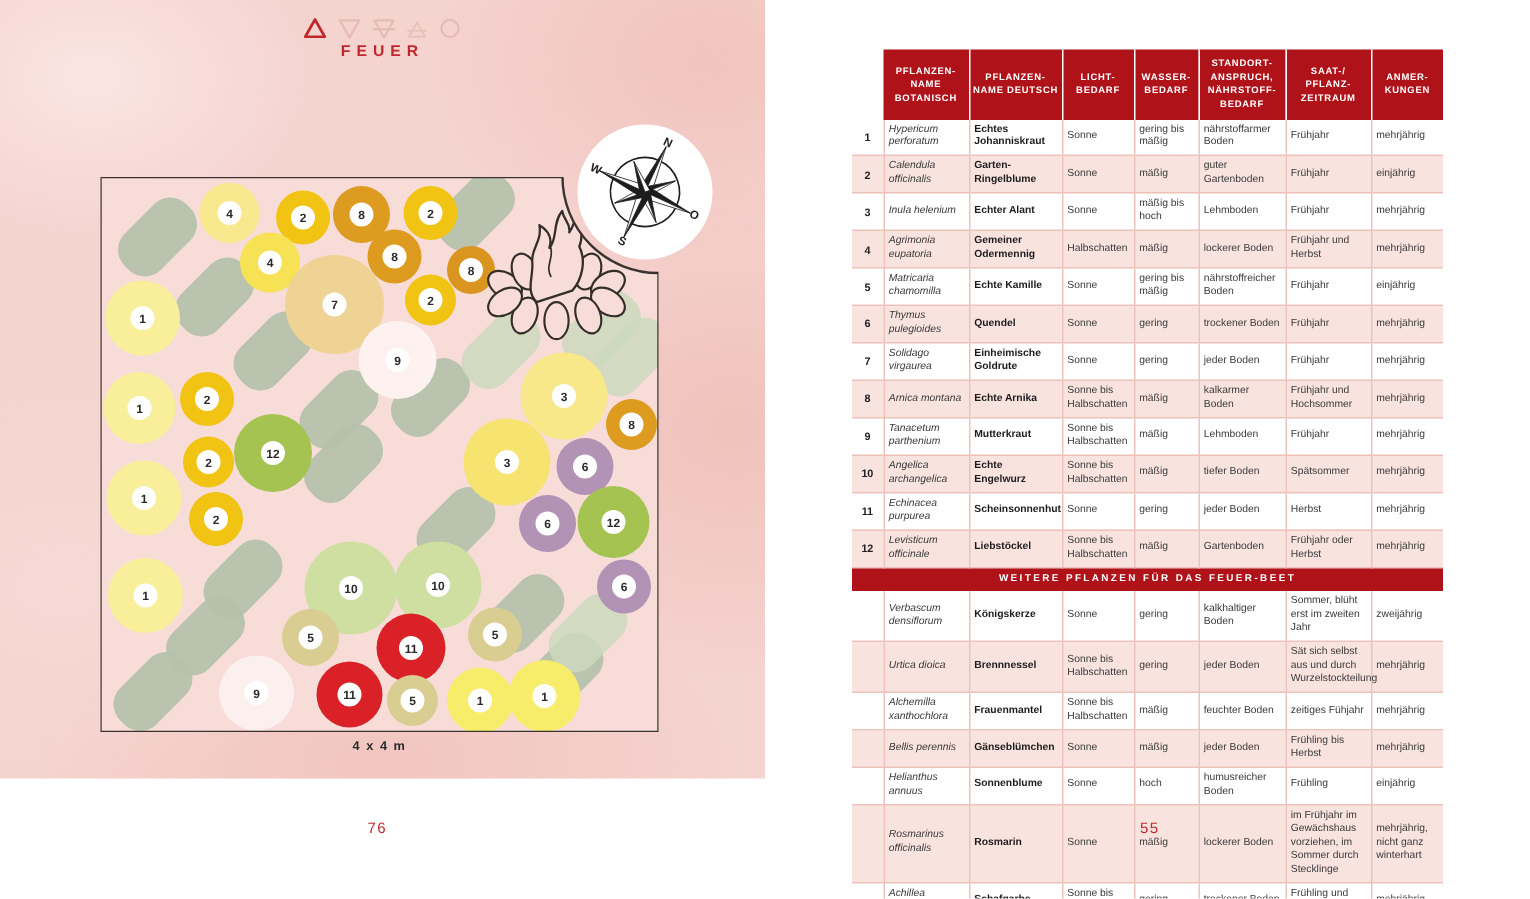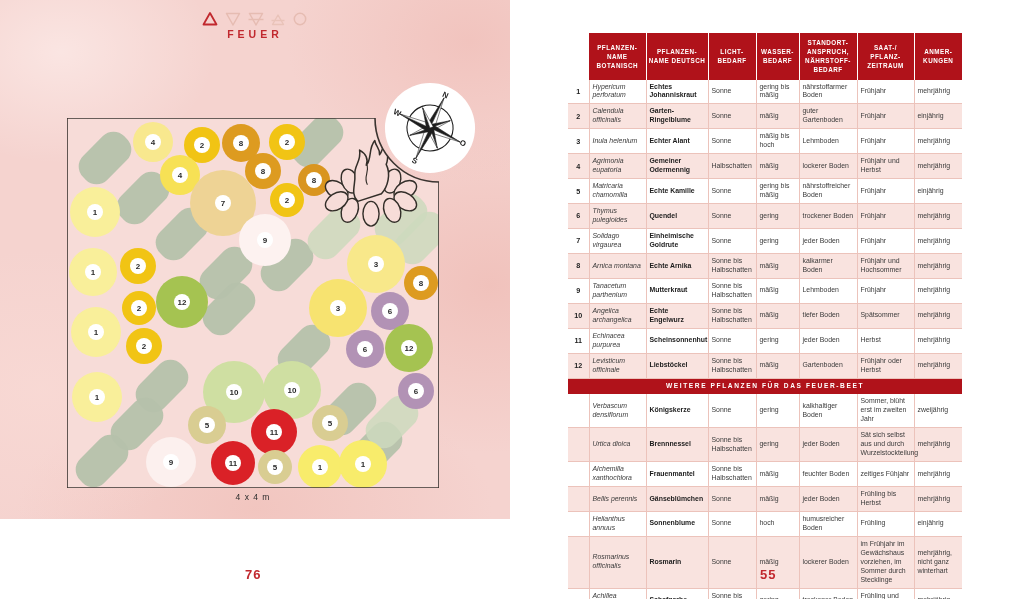--- a/index.html
+++ b/index.html
@@ -19,22 +19,22 @@
       radial-gradient(280px 200px at 8% 75%,  rgba(250,220,215,.6),  rgba(255,255,255,0) 70%),
       radial-gradient(340px 180px at 50% 98%, rgba(238,184,176,.5),  rgba(255,255,255,0) 70%);
   }
   .symbols-row { position:absolute; top:11px; left:0; width:510px; display:flex; justify-content:center; gap:7px; }
   .symbols-row svg { display:block; }
   .feuer-title { position:absolute; top:28px; left:0; width:510px; text-align:center;
     font-size:10.5px; font-weight:bold; letter-spacing:4px; color:#c1282e; }
   .plan-wrap { position:absolute; left:67px; top:118px; }
   .compass { position:absolute; left:383px; top:81px; }
   .plan-dim { position:absolute; top:492px; left:67px; width:372px; text-align:center;
-    font-size:8.5px; font-weight:normal; color:#2b2b2b; letter-spacing:1px; }
-  .pageno { position:absolute; top:567px; font-size:13px; font-weight:bold; color:#c1282e; letter-spacing:1px; }
+    font-size:8.5px; font-weight:bold; color:#2b2b2b; letter-spacing:1px; }
+  .pageno { position:absolute; top:547px; font-size:10px; font-weight:normal; color:#c1282e; letter-spacing:1px; }
   .pageno.left { left:245px; }
   .pageno.right { left:250px; }
 
   
   .page-right { position:relative; width:510px; height:599px; background:#fff; }
   .plant-table { position:absolute; left:58px; top:33px; width:394px; border-collapse:collapse; table-layout:fixed; }
   .plant-table col.c-num { width:21px; }
   .plant-table col.c-bot { width:57px; }
   .plant-table col.c-ger { width:62px; }
   .plant-table col.c-lic { width:48px; }

